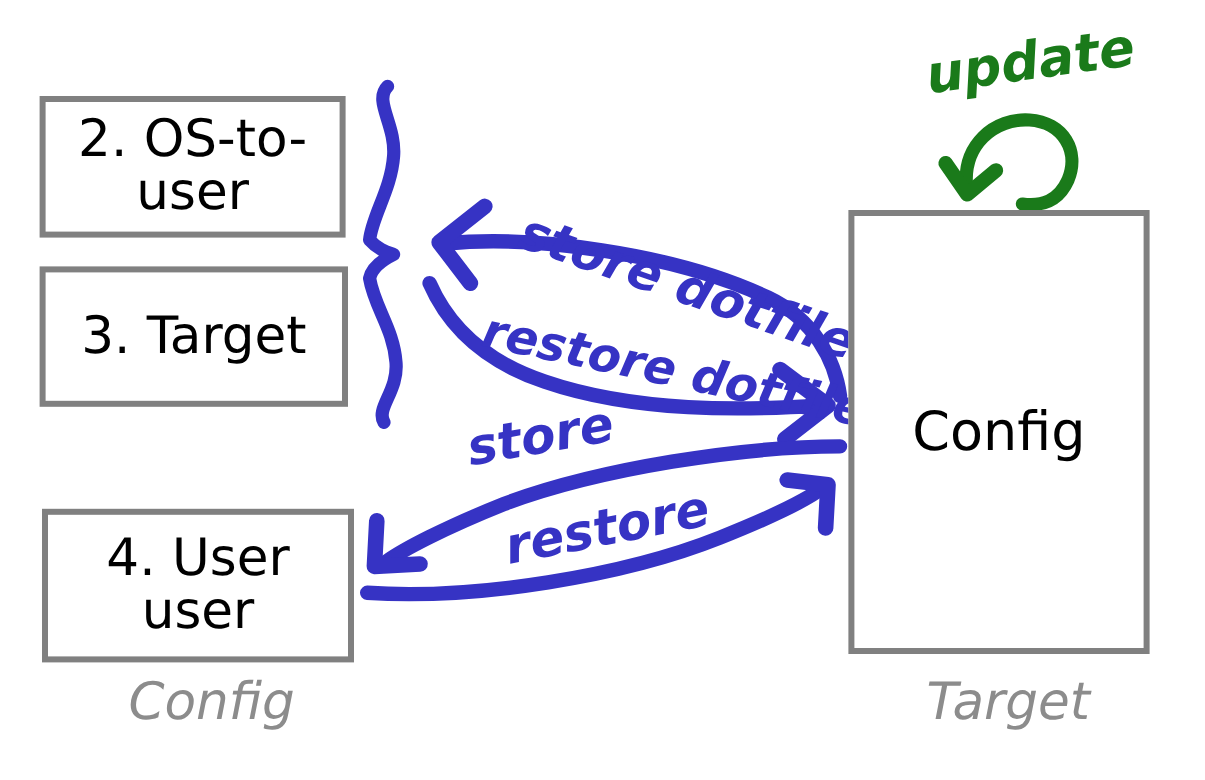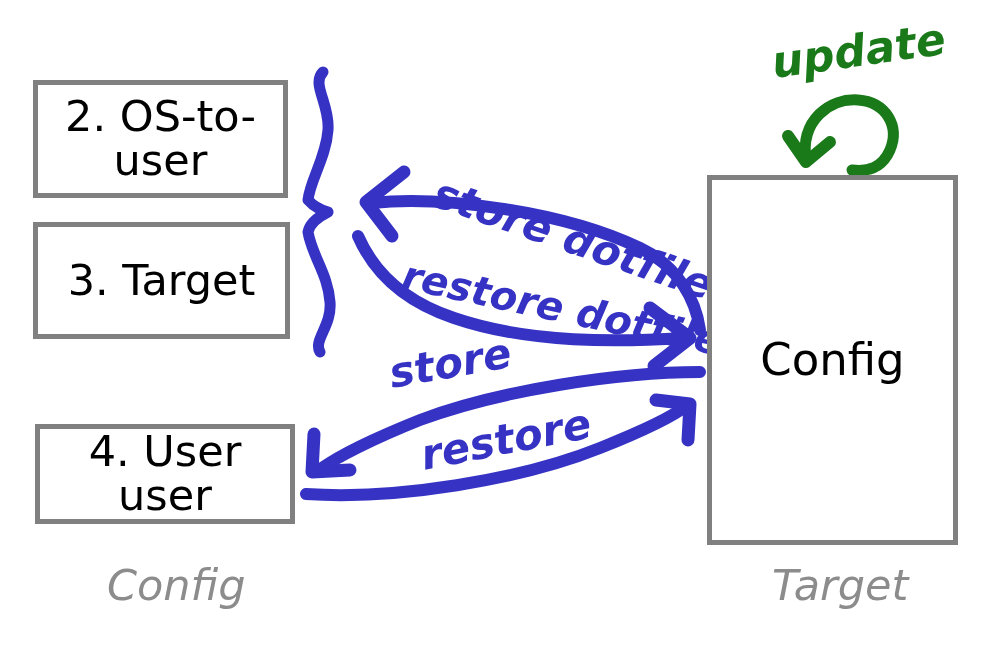--- a/index.html
+++ b/index.html
@@ -8,21 +8,21 @@
   #stage{position:relative;width:1004px;height:650px;background:#fff;}
 
   .box{position:absolute;box-sizing:border-box;background:#fff;
        border:5px solid #808080;display:flex;align-items:center;
        justify-content:center;text-align:center;color:#000;
        font-family:"DejaVu Sans","Liberation Sans",sans-serif;
        line-height:1.02;}
 
   #box-os-to-user{left:33px;  top:80px;  width:255px; height:118px; font-size:43px;}
   #box-tools     {left:33px;  top:222px; width:257px; height:117px; font-size:43px;}
-  #box-user-data {left:35px;  top:424px; width:260px; height:100px; font-size:43px;}
+  #box-user-data {left:35px;  top:424px; width:260px; height:128px; font-size:43px;}
   #box-system    {left:707px; top:175px; width:251px; height:370px; font-size:45px;}
 
   .box .num{display:inline-block;}
 
   .group-label{position:absolute;color:#8c8c8c;font-style:italic;
                font-size:43px;font-family:"DejaVu Sans","Liberation Sans",sans-serif;
                white-space:nowrap;}
   #label-config{left:107px;top:560px;}
   #label-target{left:772px;top:560px;}
 

